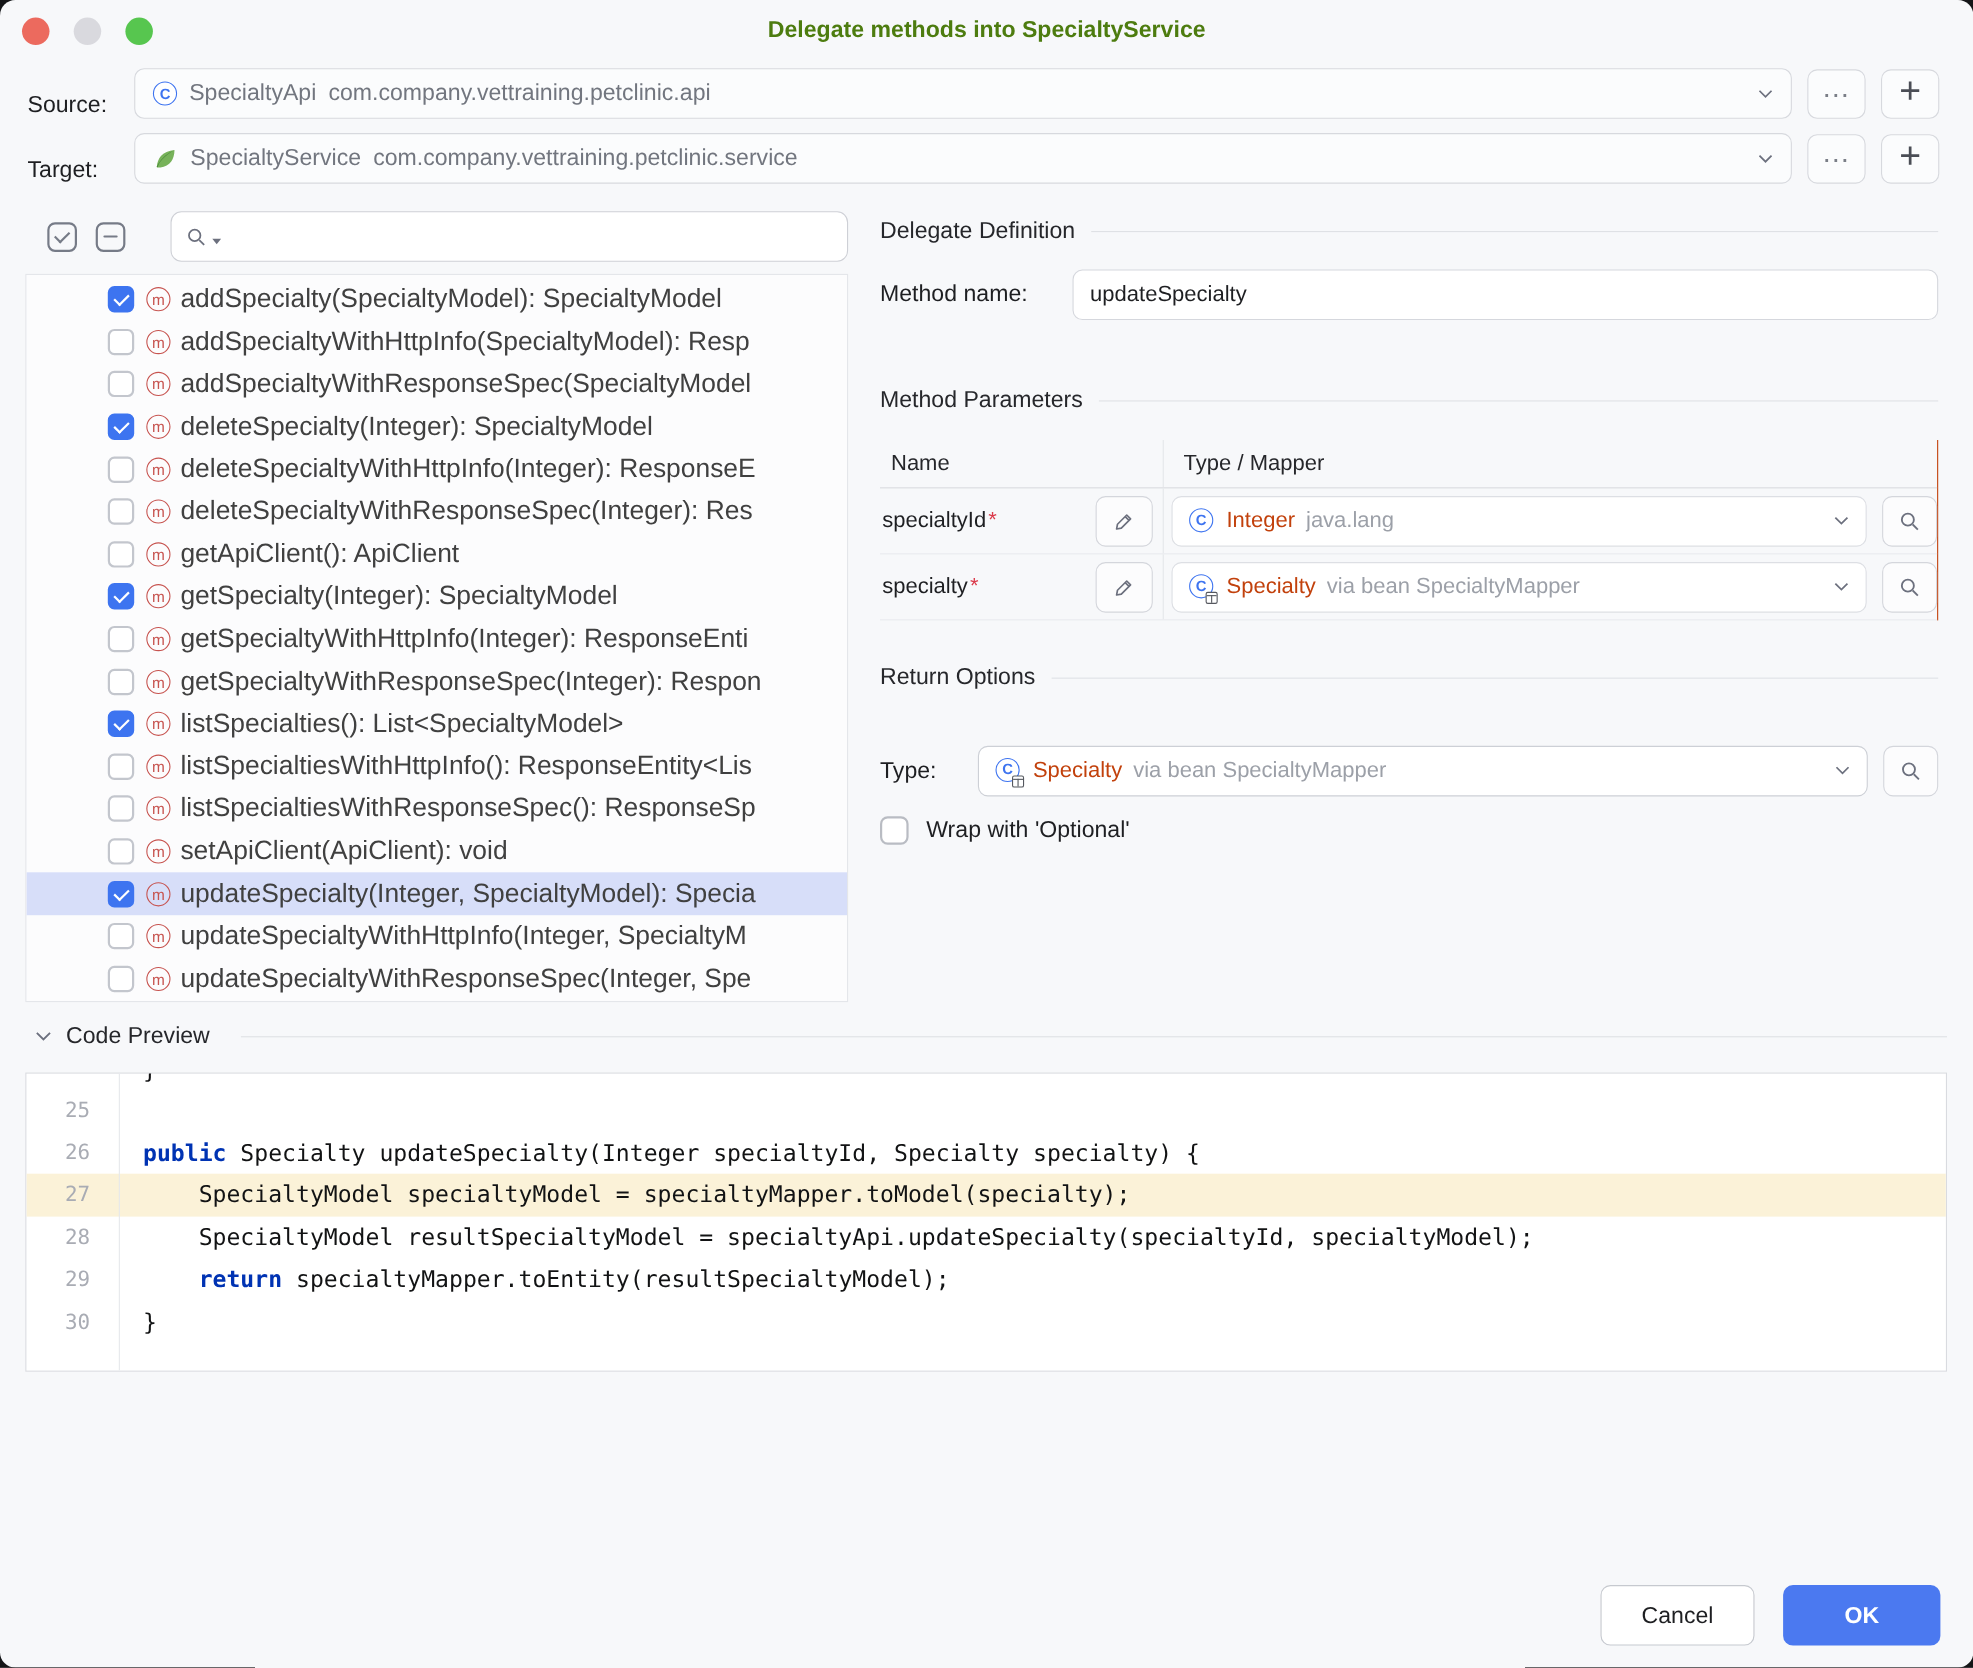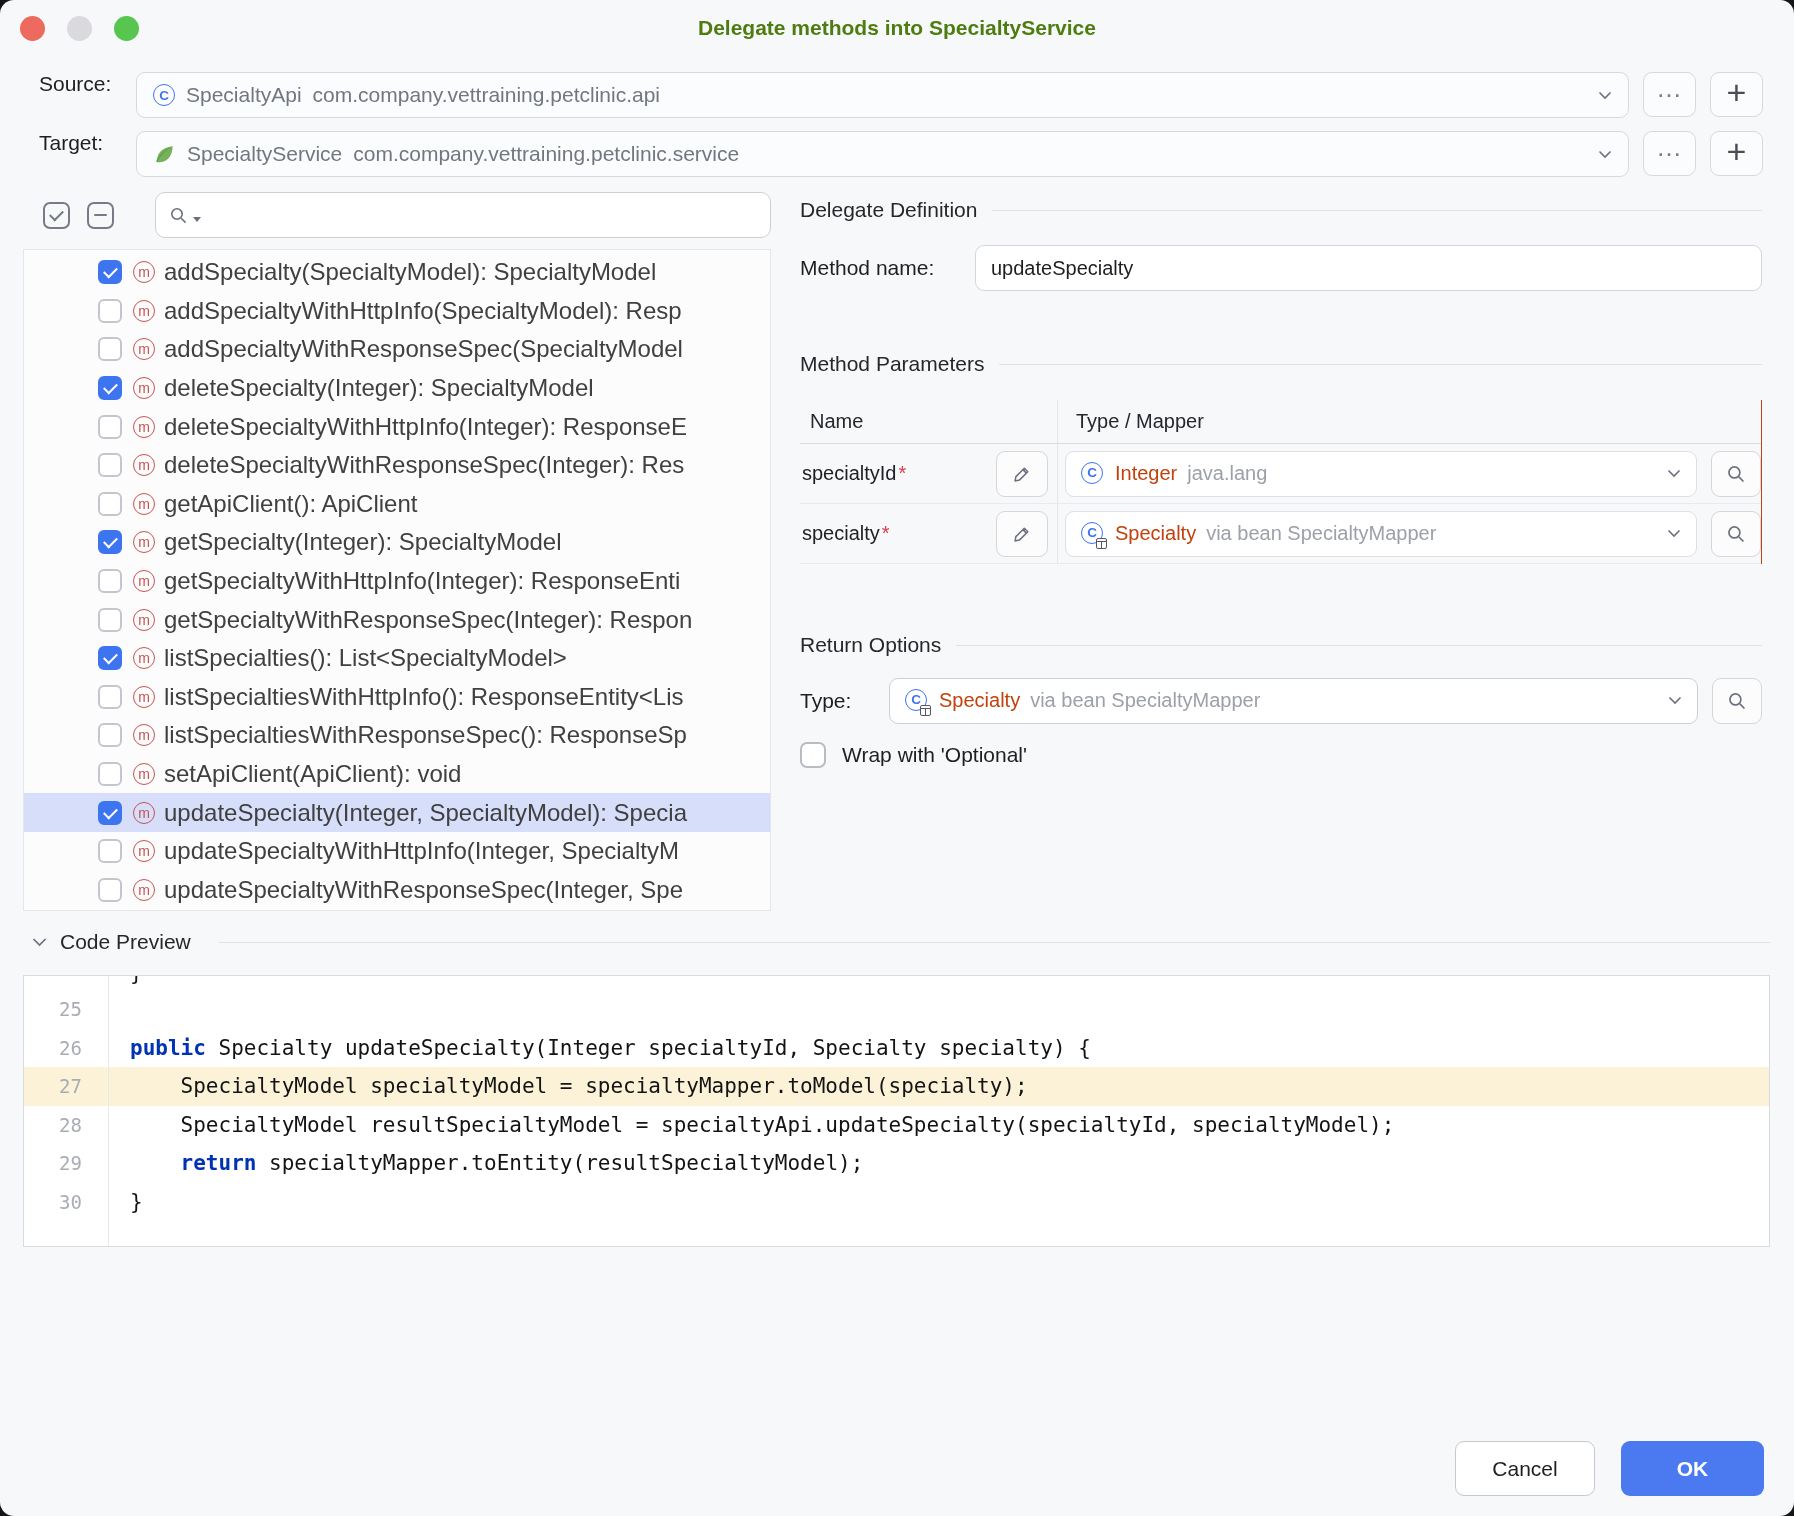--- a/index.html
+++ b/index.html
@@ -9,21 +9,21 @@
   
   .titlebar{position:absolute;top:0;left:0;right:0;height:56px;display:flex;align-items:center;justify-content:center;}
   .title{font-size:21px;font-weight:600;color:#4d7c0f;}
   .traffic{position:absolute;left:20px;top:16px;display:flex;gap:22px;}
   .light{width:25px;height:25px;border-radius:50%;}
   .light.red{background:#EC6A5E;}
   .light.gray{background:#D9D9DE;}
   .light.green{background:#57C64F;}
 
   
-  .io-row{position:absolute;left:25px;right:31px;height:36px;display:flex;align-items:flex-start;gap:14px;margin-left:14px;}
+  .io-row{position:absolute;left:25px;right:31px;height:36px;display:flex;align-items:flex-end;gap:14px;}
   .io-row.src{top:72px;}
   .io-row.tgt{top:131px;}
   .io-label{width:83px;font-size:21px;flex:none;}
   .combo{flex:1;height:44px;background:#FBFCFD;border:1px solid #D7D9DE;border-radius:9px;display:flex;align-items:center;padding:0 16px;gap:11px;min-width:0;}
   .combo-name{font-size:21px;color:#72767F;white-space:nowrap;}
   .combo-pkg{font-size:21px;color:#72767F;white-space:nowrap;overflow:hidden;text-overflow:clip;flex:1;}
   .chev{flex:none;display:flex;align-items:center;}
   .sq-btn{flex:none;width:53px;height:45px;background:#FBFCFD;border:1px solid #D7D9DE;border-radius:9px;display:flex;align-items:center;justify-content:center;color:#55585F;cursor:pointer;padding:0;}
   .sq-btn.more{font-size:26px;color:#7A7E87;letter-spacing:1px;padding-bottom:12px;}
   .sq-btn.plus{font-size:34px;font-weight:300;color:#4A4D55;padding-bottom:5px;}
@@ -373,21 +373,21 @@
         <svg width="20" height="20" viewBox="0 0 19 19" fill="none" stroke="#6C707E" stroke-width="1.6">
                 <circle cx="8" cy="8" r="5.2"></circle>
                 <path d="M12.2 12.2l4.4 4.4"></path>
               </svg>
       </button>
     </div>
   </div>
 </div>
   </div>
 
-  <div class="section-hdr" style="top:633px">
+  <div class="section-hdr" style="top:604px">
     <span class="section-title">Return Options</span>
     <span class="section-line"></span>
   </div>
   <div class="type-row">
     <span class="field-label">Type:</span>
     <div class="dropdown">
       <span class="icon-wrap">
         <span class="icon-class">C</span>
         <span class="badge-table"></span>
       </span>

